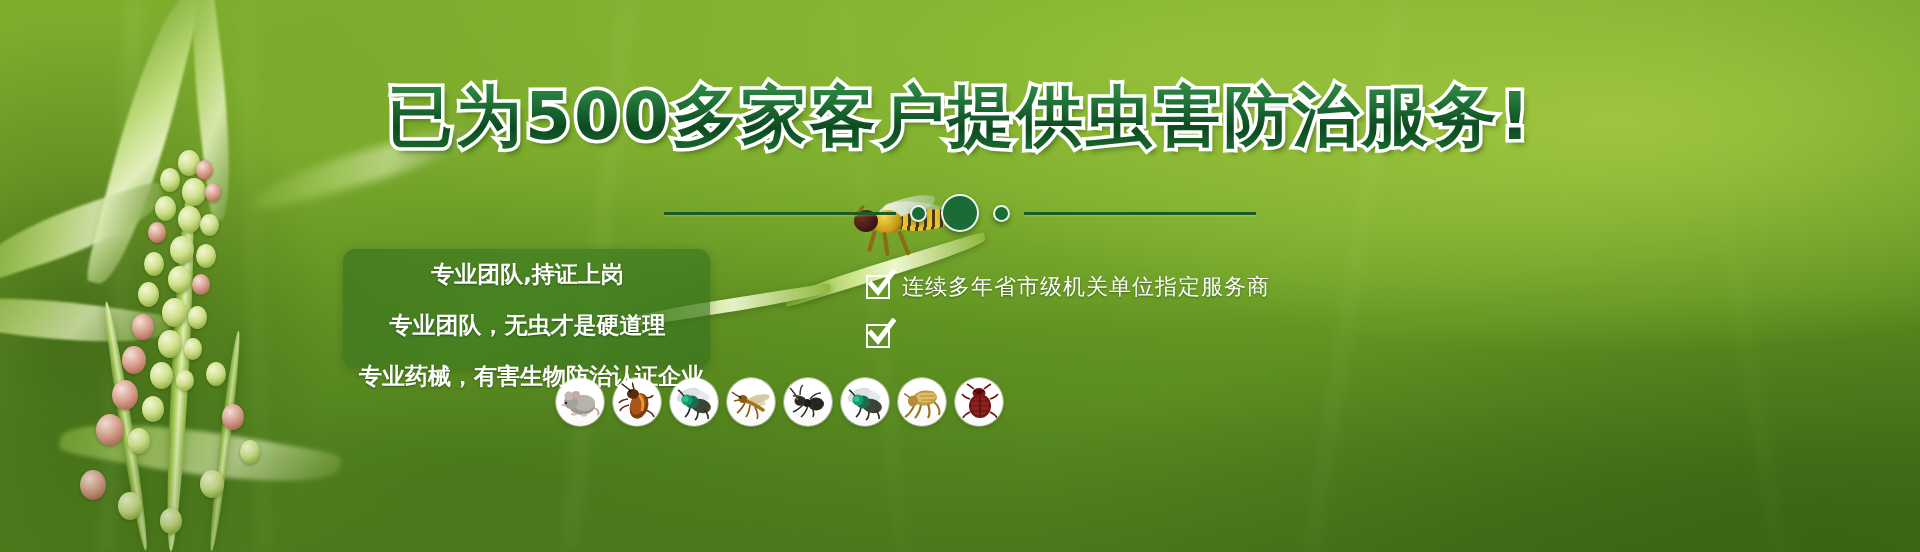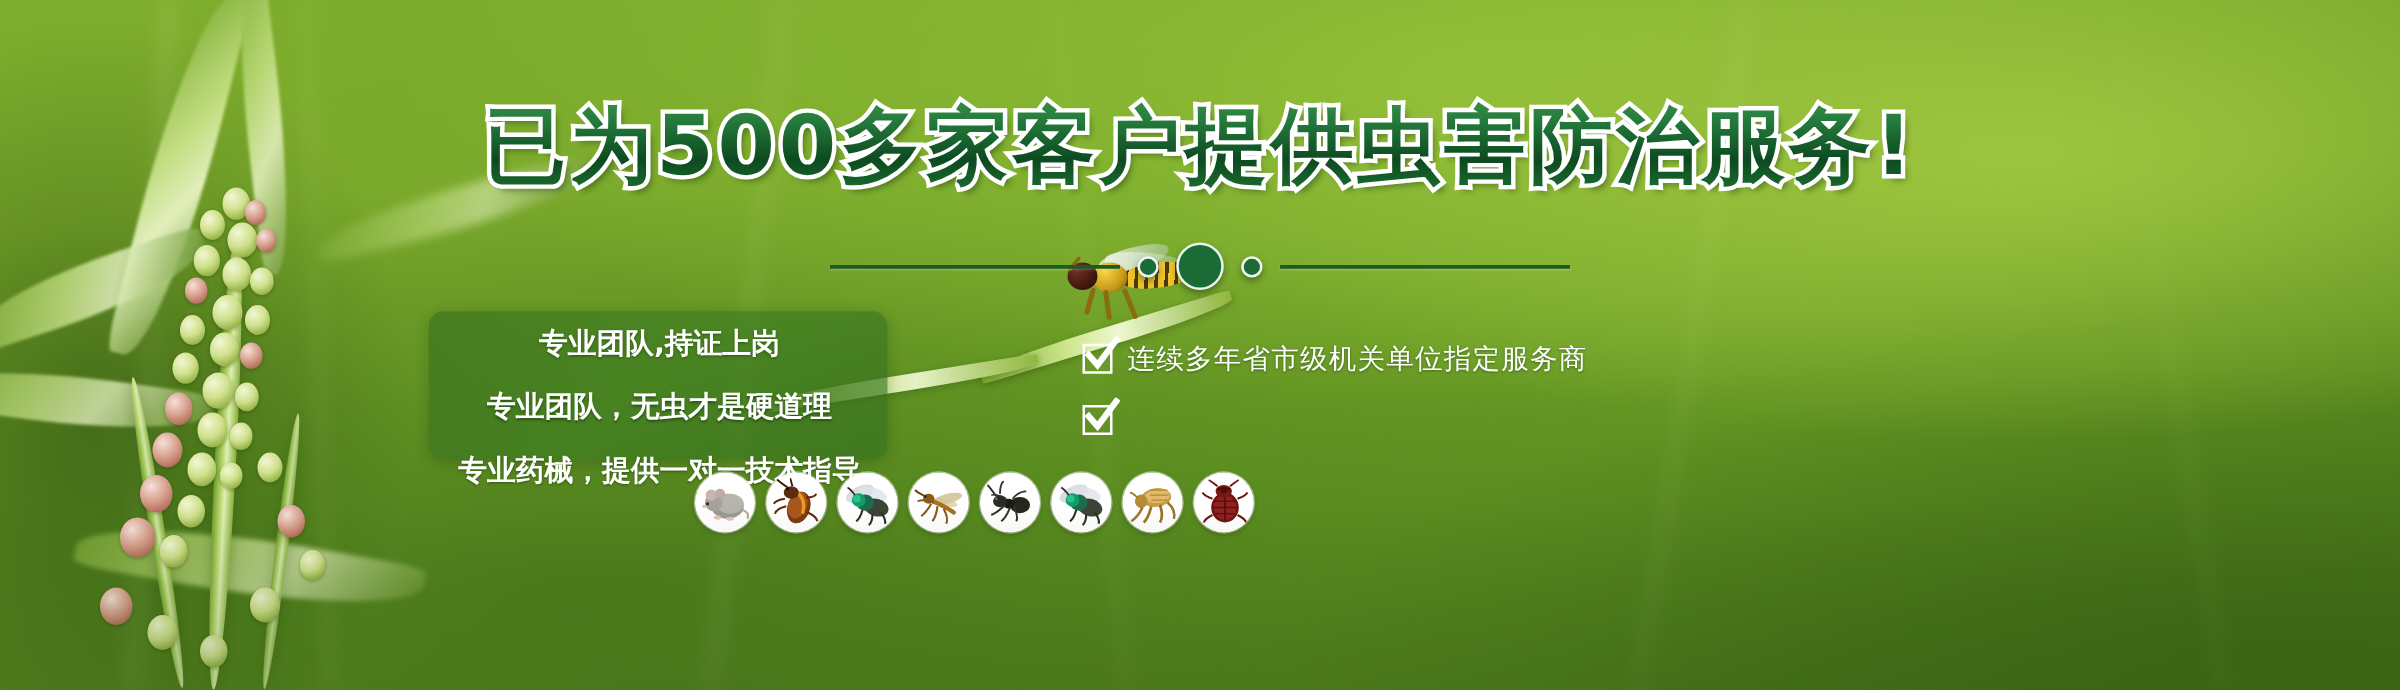--- a/index.html
+++ b/index.html
@@ -295,21 +295,21 @@
     <div class="dline"></div>
     <div class="dot sm"></div>
     <div class="dot lg"></div>
     <div class="dot sm"></div>
     <div class="dline"></div>
   </div>
 
   <div class="panel">
     <div class="panel-line l1">专业团队,持证上岗</div>
     <div class="panel-line l2">专业团队，无虫才是硬道理</div>
-    <div class="panel-line l3">专业药械，提供一对一技术指导</div>
+    <div class="panel-line l3">专业药械，有害生物防治认证企业</div>
   </div>
 
   <div class="features">
     <div class="feature">
       <span class="chk">
         <svg viewBox="0 0 30 30">
             <path d="M5 15 L12 23 L27 3" fill="none" stroke="#ffffff" stroke-width="5" stroke-linecap="square" stroke-linejoin="miter"></path>
           </svg>
       </span>
       <span class="feature-text">连续多年省市级机关单位指定服务商</span>

